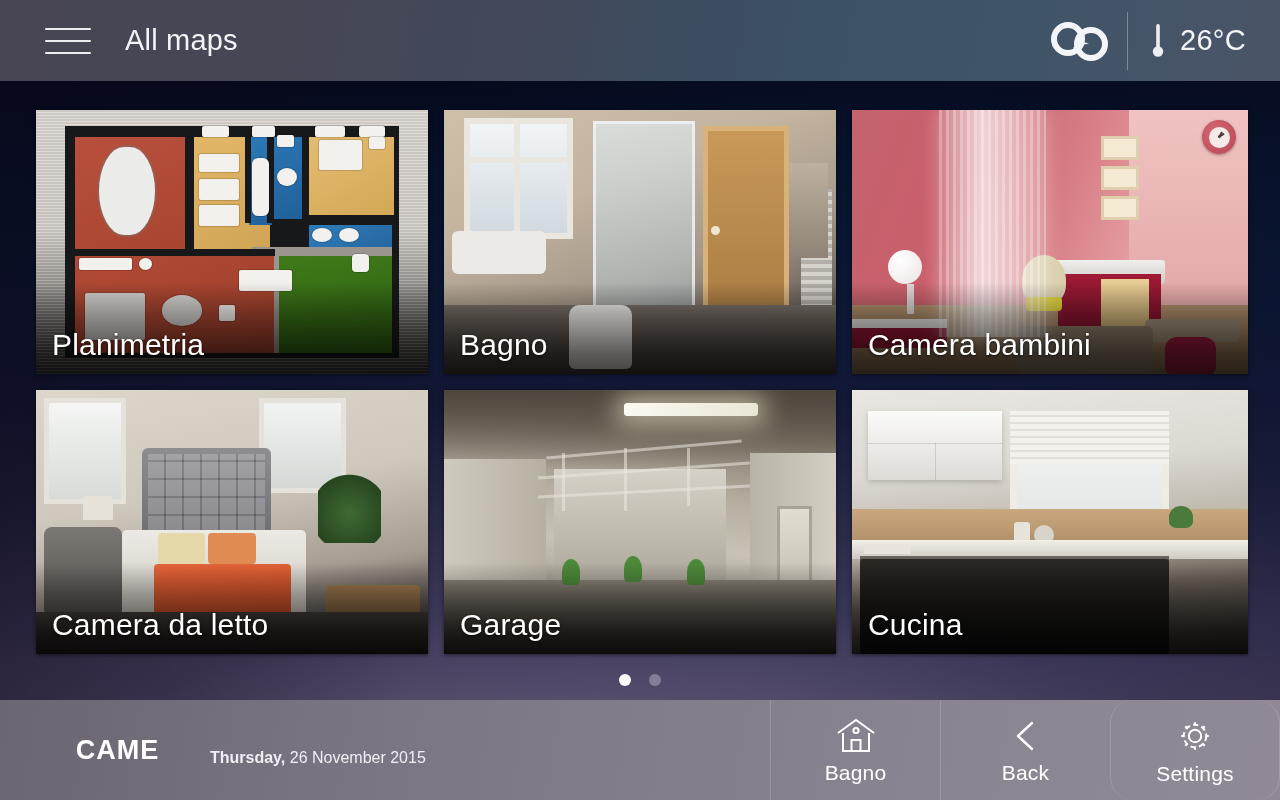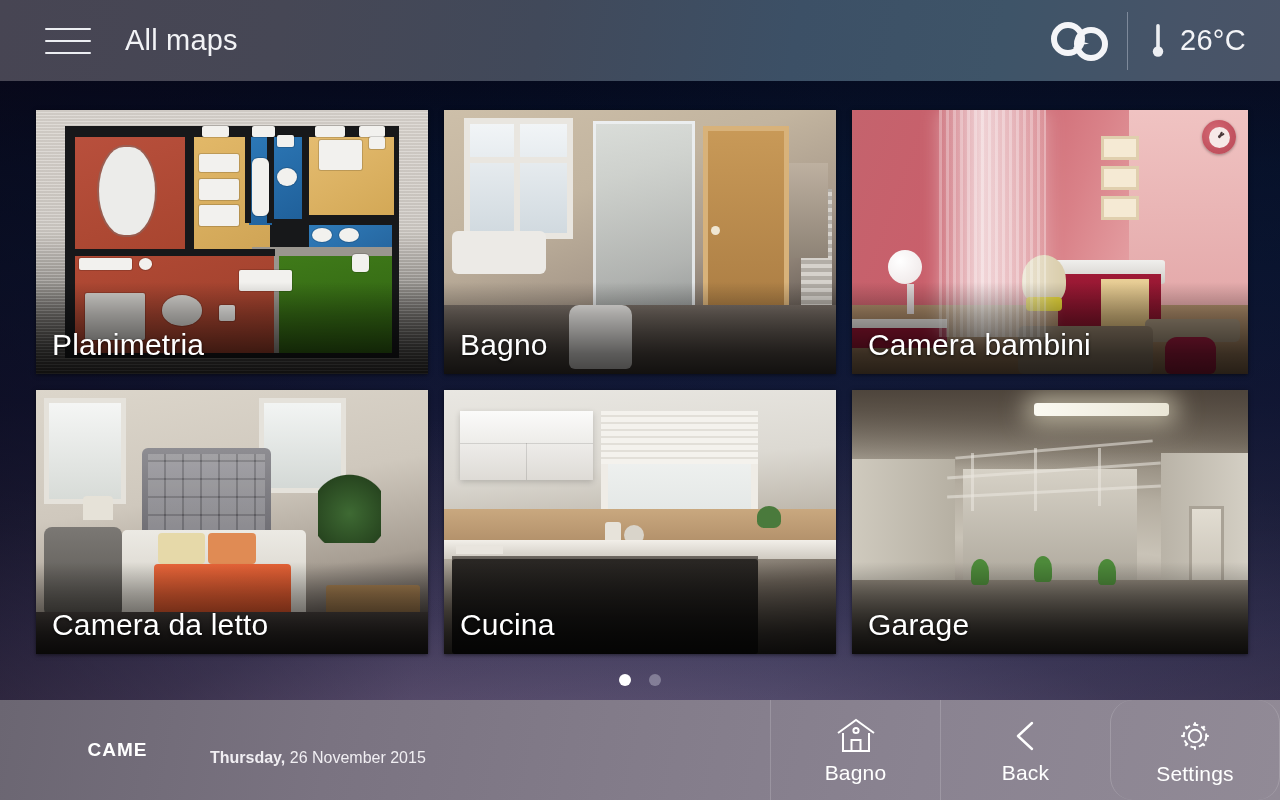--- a/index.html
+++ b/index.html
@@ -203,21 +203,21 @@
   .dot.on { background:#ffffff; }
 
   
   .bottom {
     position:absolute; left:0; top:700px; width:1280px; height:100px;
     background:linear-gradient(100deg,#6b6672 0%,#7a7381 26%,#837c8a 50%,#8a8391 72%,#918a96 100%);
     display:flex; align-items:stretch; z-index:6;
   }
   .brand {
     width:210px; display:flex; align-items:center; justify-content:center;
-    font-size:19px; font-weight:bold; color:#ffffff; letter-spacing:1px;padding-left:25px;
+    font-size:27px; font-weight:bold; color:#ffffff; letter-spacing:1px;padding-left:25px;
   }
   .clock-area { display:flex; flex-direction:column; justify-content:center; padding-left:0; }
   .clock-time { font-size:35px; color:#ffffff; line-height:1.06; letter-spacing:.5px; }
   .clock-date { font-size:16px; color:#f0eef2; margin-top:15px; }
   .clock-date b { font-weight:bold; }
   .navs { margin-left:auto; display:flex; height:100%; }
   .navbtn {
     width:170px; height:100%;
     display:flex; flex-direction:column; align-items:center; justify-content:center;
     border-left:1px solid rgba(255,255,255,.17);
@@ -382,62 +382,62 @@
           <div class="bd-chair"></div>
           <div class="bd-table"></div>
           <div class="bd-floor"></div>
         </div>
         <div class="shade"></div>
         <div class="caption">Camera da letto</div>
       </div>
 
       <div class="card">
         <div class="art">
-          <div class="kc-bg"></div>
-          <div class="kc-upper">
-            <i style="top:46%"></i>
-            <i style="top:47%;left:50%;width:1px;height:54%"></i>
-          </div>
-          <div class="kc-win"></div>
-          <div class="kc-blind"></div>
-          <div class="kc-splash"></div>
-          <div class="kc-plant"></div>
-          <div class="kc-sml1"></div>
-          <div class="kc-sml2"></div>
-          <div class="kc-counter"></div>
-          <div class="kc-drawer"></div>
-          <div class="kc-islandtop"></div>
-          <div class="kc-island"></div>
-        </div>
-        <div class="shade"></div>
-        <div class="caption">Cucina</div>
-      </div>
-
-      <div class="card">
-        <div class="art">
           <div class="gr-bg"></div>
           <div class="gr-ceil"></div>
           <div class="gr-back"></div>
           <div class="gr-wallL"></div>
           <div class="gr-wallR"></div>
           <div class="gr-tube"></div>
           <div class="gr-beam" style="left:24%;top:30%;width:54%;height:3px;transform:rotate(-4deg)"></div>
           <div class="gr-beam" style="left:24%;top:38%;width:54%;height:3px;transform:rotate(-3deg)"></div>
           <div class="gr-beam" style="left:26%;top:22%;width:50%;height:3px;transform:rotate(-5deg)"></div>
           <div class="gr-beam" style="left:30%;top:24%;width:3px;height:22%"></div>
           <div class="gr-beam" style="left:46%;top:22%;width:3px;height:24%"></div>
           <div class="gr-beam" style="left:62%;top:22%;width:3px;height:22%"></div>
           <div class="gr-door"></div>
           <div class="gr-floor"></div>
           <div class="gr-plant" style="left:30%;top:64%"></div>
           <div class="gr-plant" style="left:46%;top:63%"></div>
           <div class="gr-plant" style="left:62%;top:64%"></div>
         </div>
         <div class="shade"></div>
         <div class="caption">Garage</div>
+      </div>
+
+      <div class="card">
+        <div class="art">
+          <div class="kc-bg"></div>
+          <div class="kc-upper">
+            <i style="top:46%"></i>
+            <i style="top:47%;left:50%;width:1px;height:54%"></i>
+          </div>
+          <div class="kc-win"></div>
+          <div class="kc-blind"></div>
+          <div class="kc-splash"></div>
+          <div class="kc-plant"></div>
+          <div class="kc-sml1"></div>
+          <div class="kc-sml2"></div>
+          <div class="kc-counter"></div>
+          <div class="kc-drawer"></div>
+          <div class="kc-islandtop"></div>
+          <div class="kc-island"></div>
+        </div>
+        <div class="shade"></div>
+        <div class="caption">Cucina</div>
       </div>
 
     </div>
 
     <div class="dots">
       <span class="dot on"></span>
       <span class="dot"></span>
     </div>
   </div>
 

